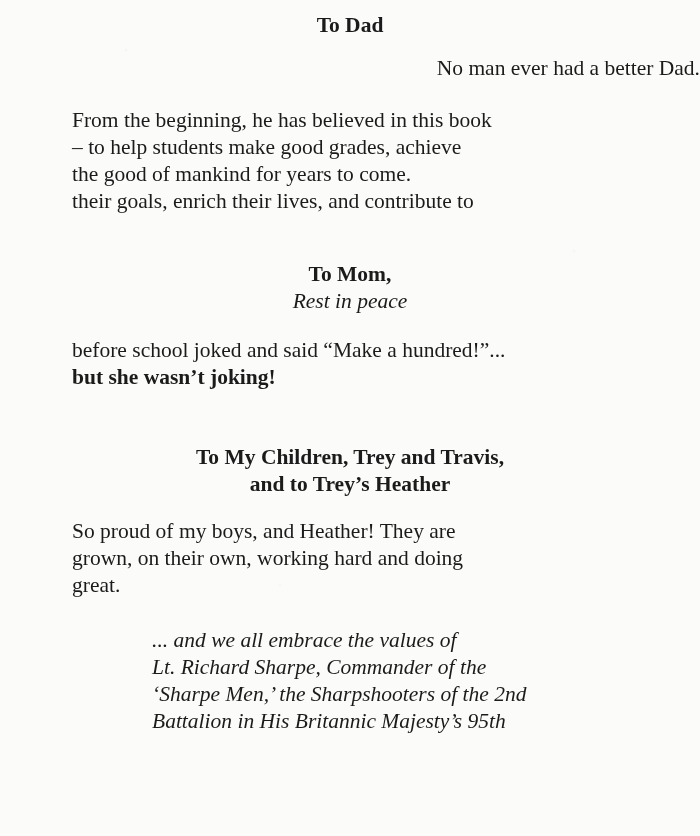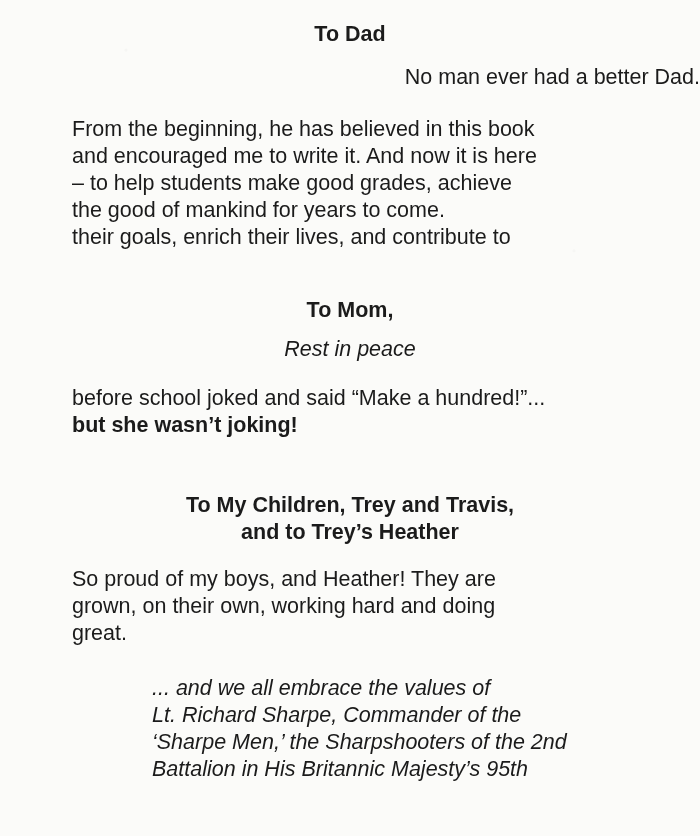--- a/index.html
+++ b/index.html
@@ -9,38 +9,37 @@
   body {
     width: 700px;
     height: 836px;
     background: #fbfbf9;
     overflow: hidden;
   }
   .page {
     box-sizing: border-box;
     width: 700px;
     height: 836px;
-    padding-top: 21px;
-    font-family: Liberation Sans, sans-serif;
+    padding-top: 12px;
+    font-family: Liberation Serif, serif;
     font-size: 21.5px;
     line-height: 27px;
     color: #1b1b1b;
     background:
       radial-gradient(circle at 18% 6%, rgba(0,0,0,0.025) 0 1px, transparent 2px),
       radial-gradient(circle at 82% 30%, rgba(0,0,0,0.02) 0 1px, transparent 2px),
       radial-gradient(circle at 40% 70%, rgba(0,0,0,0.015) 0 1px, transparent 2px),
       #fbfbf9;
   }
   .heading {
     text-align: center;
     font-weight: bold;
   }
   .center {
     text-align: center;
-    margin-top: 12px;
   }
   .italic {
     font-style: italic;
   }
   .bold {
     font-weight: bold;
   }
   .para {
     margin-left: 72px;
     margin-right: 70px;
@@ -61,21 +60,20 @@
 </head>
 <body>
 
 <div class="page">
 
   <div class="heading">To Dad</div>
   <div class="center mt-subline">No man ever had a better Dad.</div>
 
   <div class="para mt-para1">
     <div>From the beginning, he has believed in this book</div>
-    <div>and encouraged me to write it. And now it is here</div>
     <div>– to help students make good grades, achieve</div>
     <div>the good of mankind for years to come.</div>
     <div>their goals, enrich their lives, and contribute to</div>
   </div>
 
   <div class="heading mt-mom">To Mom,</div>
   <div class="center italic">Rest in peace</div>
 
   <div class="para mt-para2">
     <div>before school joked and said “Make a hundred!”...</div>

